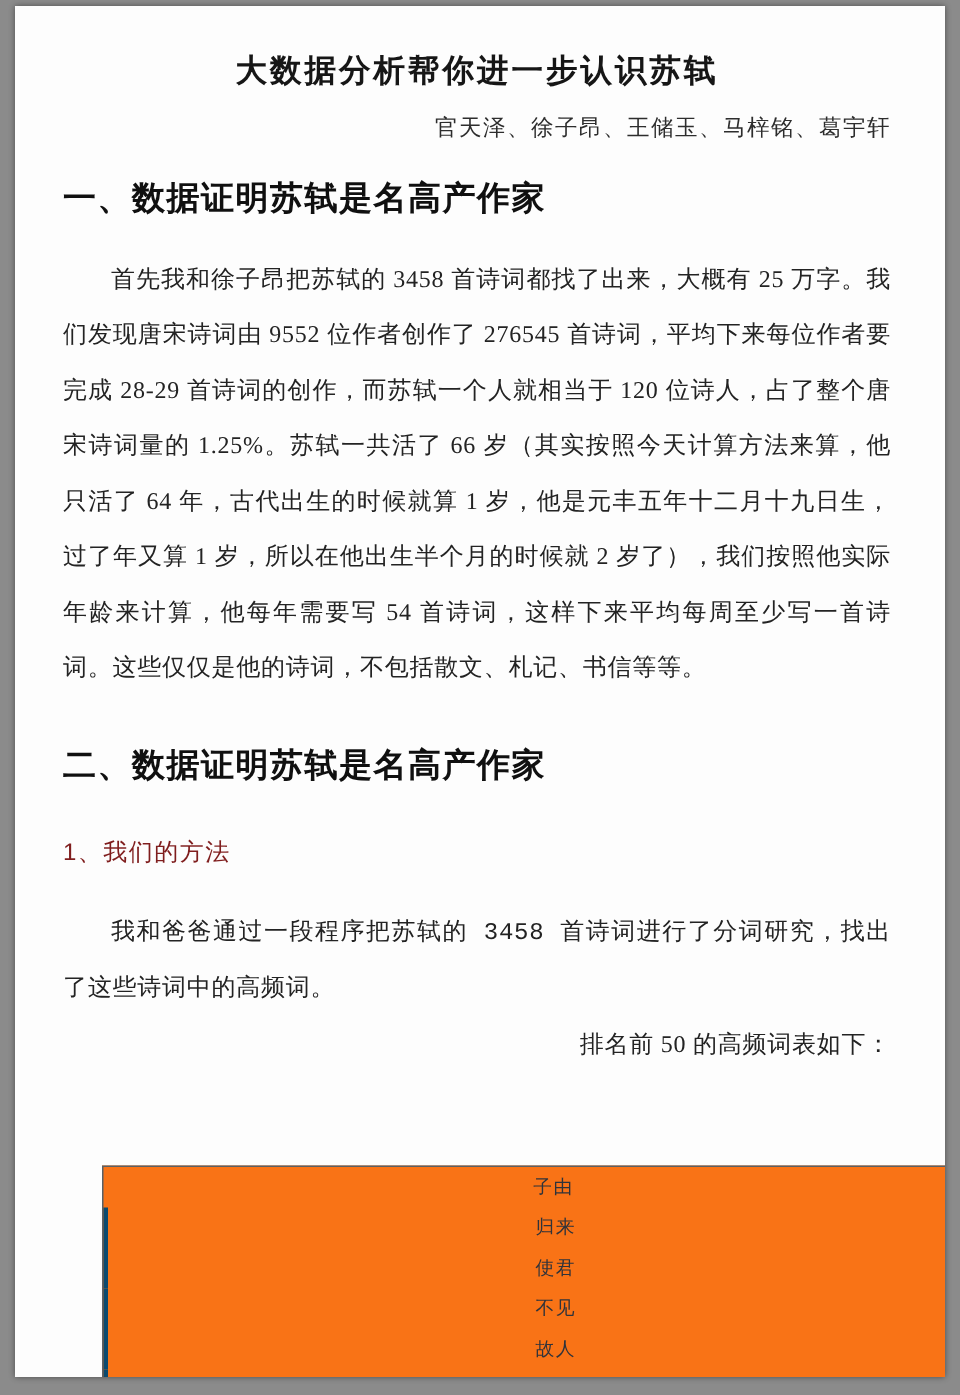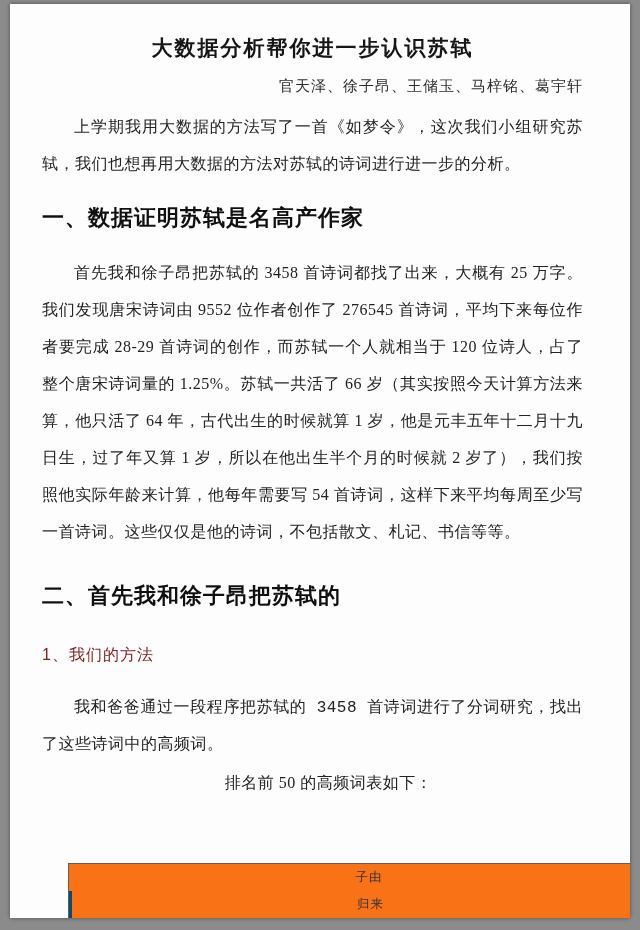--- a/index.html
+++ b/index.html
@@ -8,21 +8,21 @@
     background:#8b8b8b;
     font-family:"Liberation Serif", serif;
     overflow:hidden;
   }
   .page {
     position:absolute; left:10px; top:4px;
     width:620px; height:914px;
     background:#fdfdfd;
     box-shadow:0 0 4px rgba(0,0,0,.45);
     box-sizing:border-box;
-    padding:30px 47px 0 32px;
+    padding:30px 36px 0 32px;
     overflow:hidden;
   }
   .doc-title {
     font-family:"Liberation Sans", sans-serif;
     font-weight:bold;
     font-size:21px; line-height:28px;
     text-align:center;
     color:#161616;
     letter-spacing:2px;
   }
@@ -53,21 +53,21 @@
   .h2 { margin-top:34px; }
   .h-minor {
     font-family:"Liberation Sans", sans-serif;
     font-weight:normal;
     font-size:16px; line-height:22px;
     color:#7f1d1d;
     margin-top:36px;
     letter-spacing:1px;
   }
   .para2 { margin-top:24px;font-family:Liberation Mono, monospace; }
-  .table-intro { text-align:center; }
+  .table-intro { text-align:right; }
   .freq-table {
     margin:62px 0 0 26px;
     width:602px;
     display:flex;
     border:1px solid #596066;
     background:#f97316;
     box-sizing:border-box;
     flex-direction:column;
   }
   .freq-cell {
@@ -84,27 +84,26 @@
 </style>
 </head>
 <body>
 
 <div class="page">
 
   <div class="doc-title">大数据分析帮你进一步认识苏轼</div>
 
   <div class="authors">官天泽、徐子昂、王储玉、马梓铭、葛宇轩</div>
 
-  <div class="body-text intro">上学期我用大数据的方法写了一首《如梦令》，这次我们小组研究苏轼，我们也想再用大数据的方法对苏轼的诗词进行进一步的分析。</div>
 
   <div class="h-major h1">一、数据证明苏轼是名高产作家</div>
 
   <div class="body-text para1">首先我和徐子昂把苏轼的 3458 首诗词都找了出来，大概有 25 万字。我们发现唐宋诗词由 9552 位作者创作了 276545 首诗词，平均下来每位作者要完成 28-29 首诗词的创作，而苏轼一个人就相当于 120 位诗人，占了整个唐宋诗词量的 1.25%。苏轼一共活了 66 岁（其实按照今天计算方法来算，他只活了 64 年，古代出生的时候就算 1 岁，他是元丰五年十二月十九日生，过了年又算 1 岁，所以在他出生半个月的时候就 2 岁了），我们按照他实际年龄来计算，他每年需要写 54 首诗词，这样下来平均每周至少写一首诗词。这些仅仅是他的诗词，不包括散文、札记、书信等等。</div>
 
-  <div class="h-major h2">二、首先我和徐子昂把苏轼的</div>
+  <div class="h-major h2">二、数据证明苏轼是名高产作家</div>
 
   <div class="h-minor">1、我们的方法</div>
 
   <div class="body-text para2">我和爸爸通过一段程序把苏轼的 3458 首诗词进行了分词研究，找出了这些诗词中的高频词。</div>
 
   <div class="body-text table-intro">排名前 50 的高频词表如下：</div>
 
   <div class="freq-table">
       <div class="freq-cell">子由</div>
       <div class="freq-cell">归来</div>

